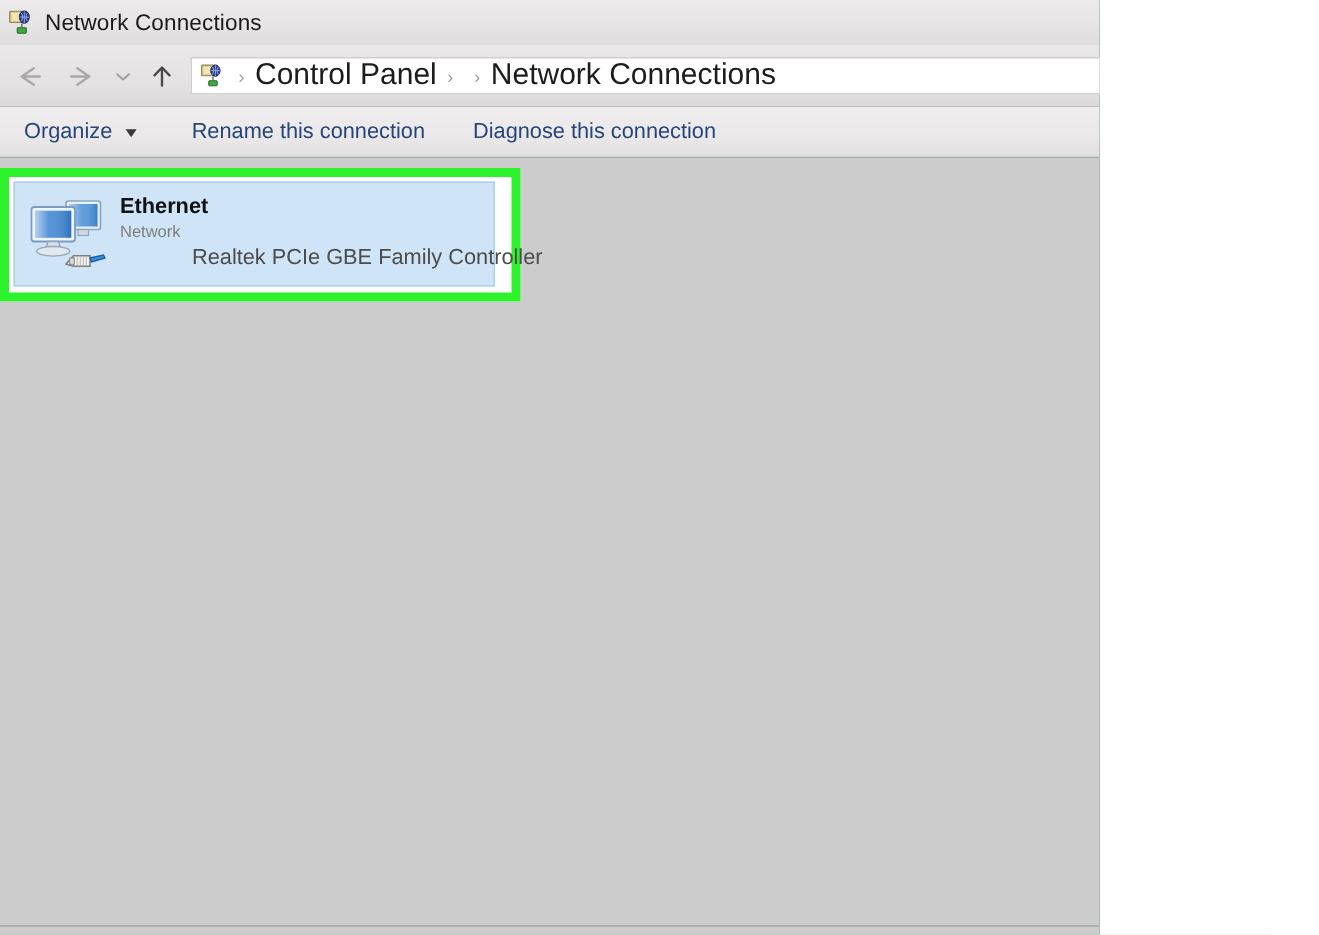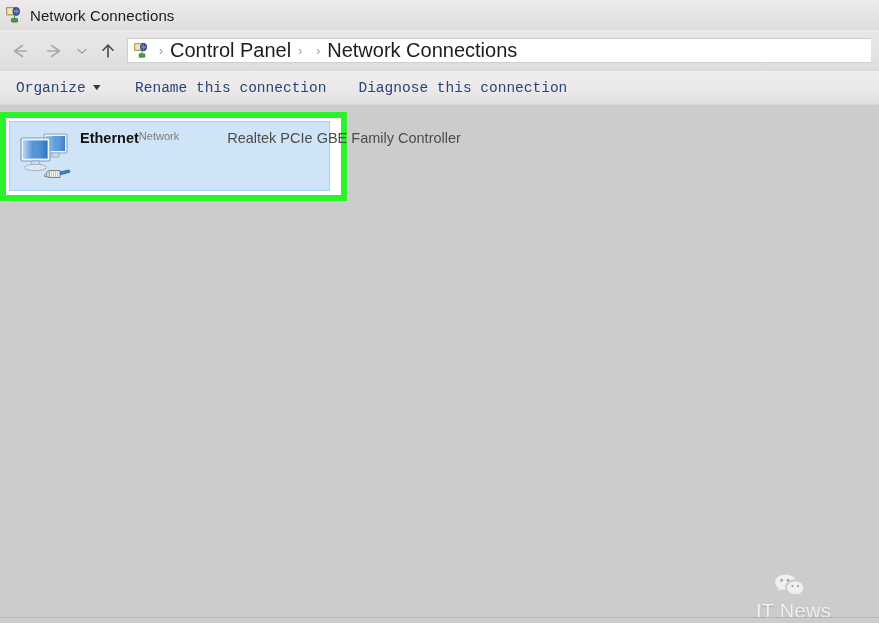--- a/index.html
+++ b/index.html
@@ -2,21 +2,21 @@
 <html><head>
 <meta charset="utf-8">
 <style>
   html, body {
     margin: 0;
     padding: 0;
     background: #ffffff;
   }
   #screen {
     position: relative;
-    width: 879px;
+    width: 733px;
     height: 623px;
     overflow: hidden;
     background: #14532d;
     font-family: "Liberation Sans", sans-serif;
     -webkit-font-smoothing: antialiased;
   }
 
   
   #titlebar {
     position: absolute;
@@ -116,21 +116,20 @@
   }
   .tbitem {
     font-size: 14.5px;
     color: #28457a;
     white-space: nowrap;
     display: flex;
     align-items: center;
     height: 26px;
     padding: 0 9px;
     user-select: none;
-    font-family: Liberation Mono, monospace;
   }
   #tb-organize { margin-left: 7px; }
   .tb-caret {
     margin-left: 8px;
     font-size: 9px;
     color: #3a3a3a;
     transform: scaleX(1.4);
   }
   #tb-disable { margin-left: 16px; }
   #tb-diagnose { margin-left: 14px; }
@@ -184,21 +183,21 @@
   #eth-icon {
     position: relative;
     width: 58px;
     height: 58px;
     flex: 0 0 auto;
   }
   #eth-text {
     margin-left: 6px;
     margin-top: 2px;
     display: flex;
-    flex-direction: row;
+    flex-direction: column;
     line-height: 1.33;
   }
   #eth-name {
     font-size: 14.5px;
     color: #111111;
     font-weight: bold;
     white-space: nowrap;
   }
   #eth-status {
     font-size: 11px;

